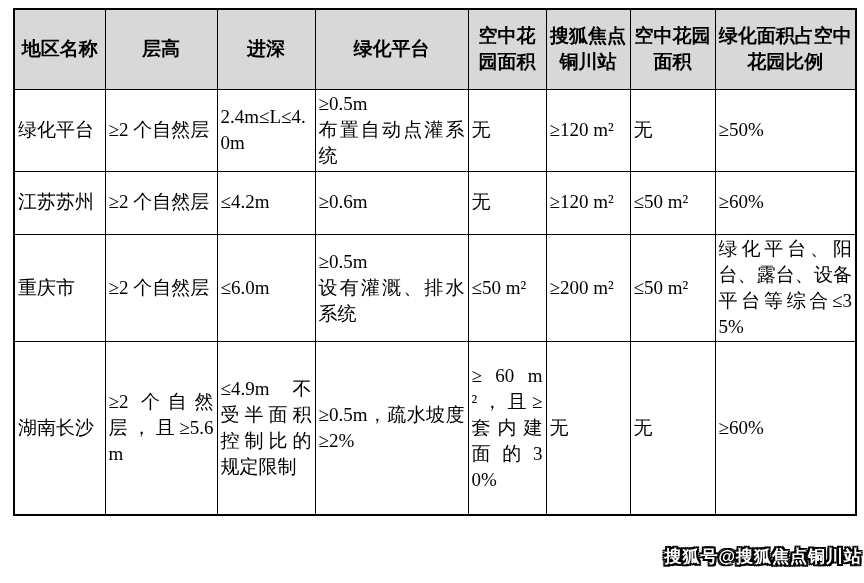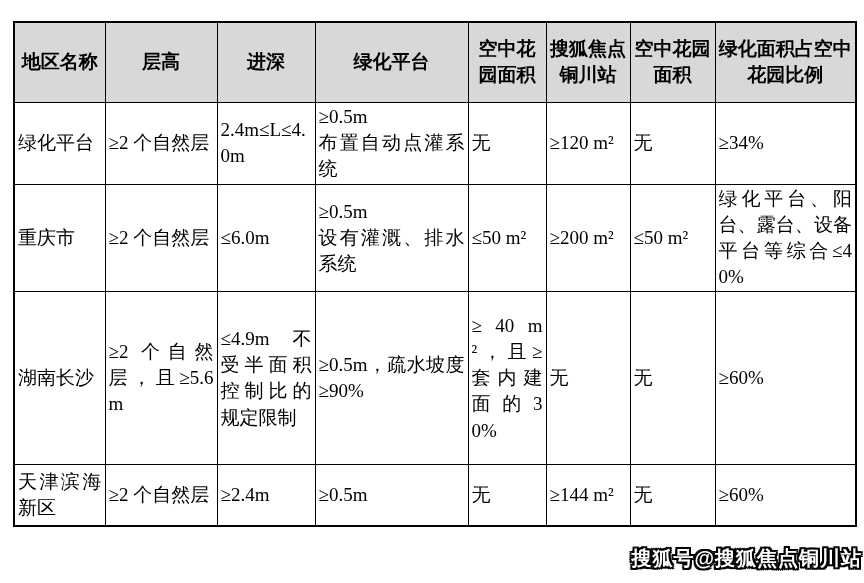--- a/index.html
+++ b/index.html
@@ -11,21 +11,21 @@
     width: 864px;
     height: 583px;
     position: relative;
     overflow: hidden;
     font-family: "Liberation Serif", "DejaVu Serif", serif;
     color: #000000;
   }
   .table-wrap {
     position: absolute;
     left: 13px;
-    top: 21px;
+    top: 8px;
   }
   table.reg-table {
     border-collapse: collapse;
     table-layout: fixed;
     width: 842px;
     border: 2px solid #000000;
   }
   table.reg-table th,
   table.reg-table td {
     border: 1.5px solid #000000;
@@ -52,21 +52,21 @@
   tr.row-0     { height: 82px; }
   tr.row-1     { height: 63px; }
   tr.row-2     { height: 105px; }
   tr.row-3     { height: 173px; }
   tr.row-4     { height: 61px; }
   .watermark {
     position: absolute;
     right: 2px;
     top: 545px;
     font-family: "Liberation Sans", "DejaVu Sans", sans-serif;
-    font-size: 20px;
+    font-size: 17px;
     font-weight: bold;
     letter-spacing: 1px;
     color: #ffffff;
     text-shadow:
       -2px -2px 0 #000, 2px -2px 0 #000, -2px 2px 0 #000, 2px 2px 0 #000,
       -2px 0 0 #000, 2px 0 0 #000, 0 -2px 0 #000, 0 2px 0 #000;
     white-space: nowrap;
   }
 </style>
 </head>
@@ -98,54 +98,54 @@
 
       <tr class="row-0">
         <td>绿化平台</td>
         <td>≥2 个自然层</td>
         <td>2.4m≤L≤4.0m</td>
         <td>≥0.5m
 布置自动点灌系统</td>
         <td>无</td>
         <td>≥120 m²</td>
         <td>无</td>
-        <td>≥34%</td>
+        <td>≥50%</td>
       </tr>
 
+      <tr class="row-1">
+        <td>江苏苏州</td>
+        <td>≥2 个自然层</td>
+        <td>≤4.2m</td>
+        <td>≥0.6m</td>
+        <td>无</td>
+        <td>≥120 m²</td>
+        <td>≤50 m²</td>
+        <td>≥60%</td>
+      </tr>
 
       <tr class="row-2">
         <td>重庆市</td>
         <td>≥2 个自然层</td>
         <td>≤6.0m</td>
         <td>≥0.5m
 设有灌溉、排水系统</td>
         <td>≤50 m²</td>
         <td>≥200 m²</td>
         <td>≤50 m²</td>
-        <td>绿化平台、阳台、露台、设备平台等综合≤40%</td>
+        <td>绿化平台、阳台、露台、设备平台等综合≤35%</td>
       </tr>
 
       <tr class="row-3">
         <td>湖南长沙</td>
         <td>≥2 个自然层，且≥5.6m</td>
         <td>≤4.9m 不受半面积控制比的规定限制</td>
-        <td>≥0.5m，疏水坡度≥90%</td>
-        <td>≥ 40 m²，且≥套内建面的30%</td>
+        <td>≥0.5m，疏水坡度≥2%</td>
+        <td>≥ 60 m²，且≥套内建面的30%</td>
         <td>无</td>
         <td>无</td>
         <td>≥60%</td>
       </tr>
 
-      <tr class="row-4">
-        <td>天津滨海新区</td>
-        <td>≥2 个自然层</td>
-        <td>≥2.4m</td>
-        <td>≥0.5m</td>
-        <td>无</td>
-        <td>≥144 m²</td>
-        <td>无</td>
-        <td>≥60%</td>
-      </tr>
     </tbody>
   </table>
 </div>
 
 <div class="watermark">搜狐号@搜狐焦点铜川站</div>
 
 </body></html>

